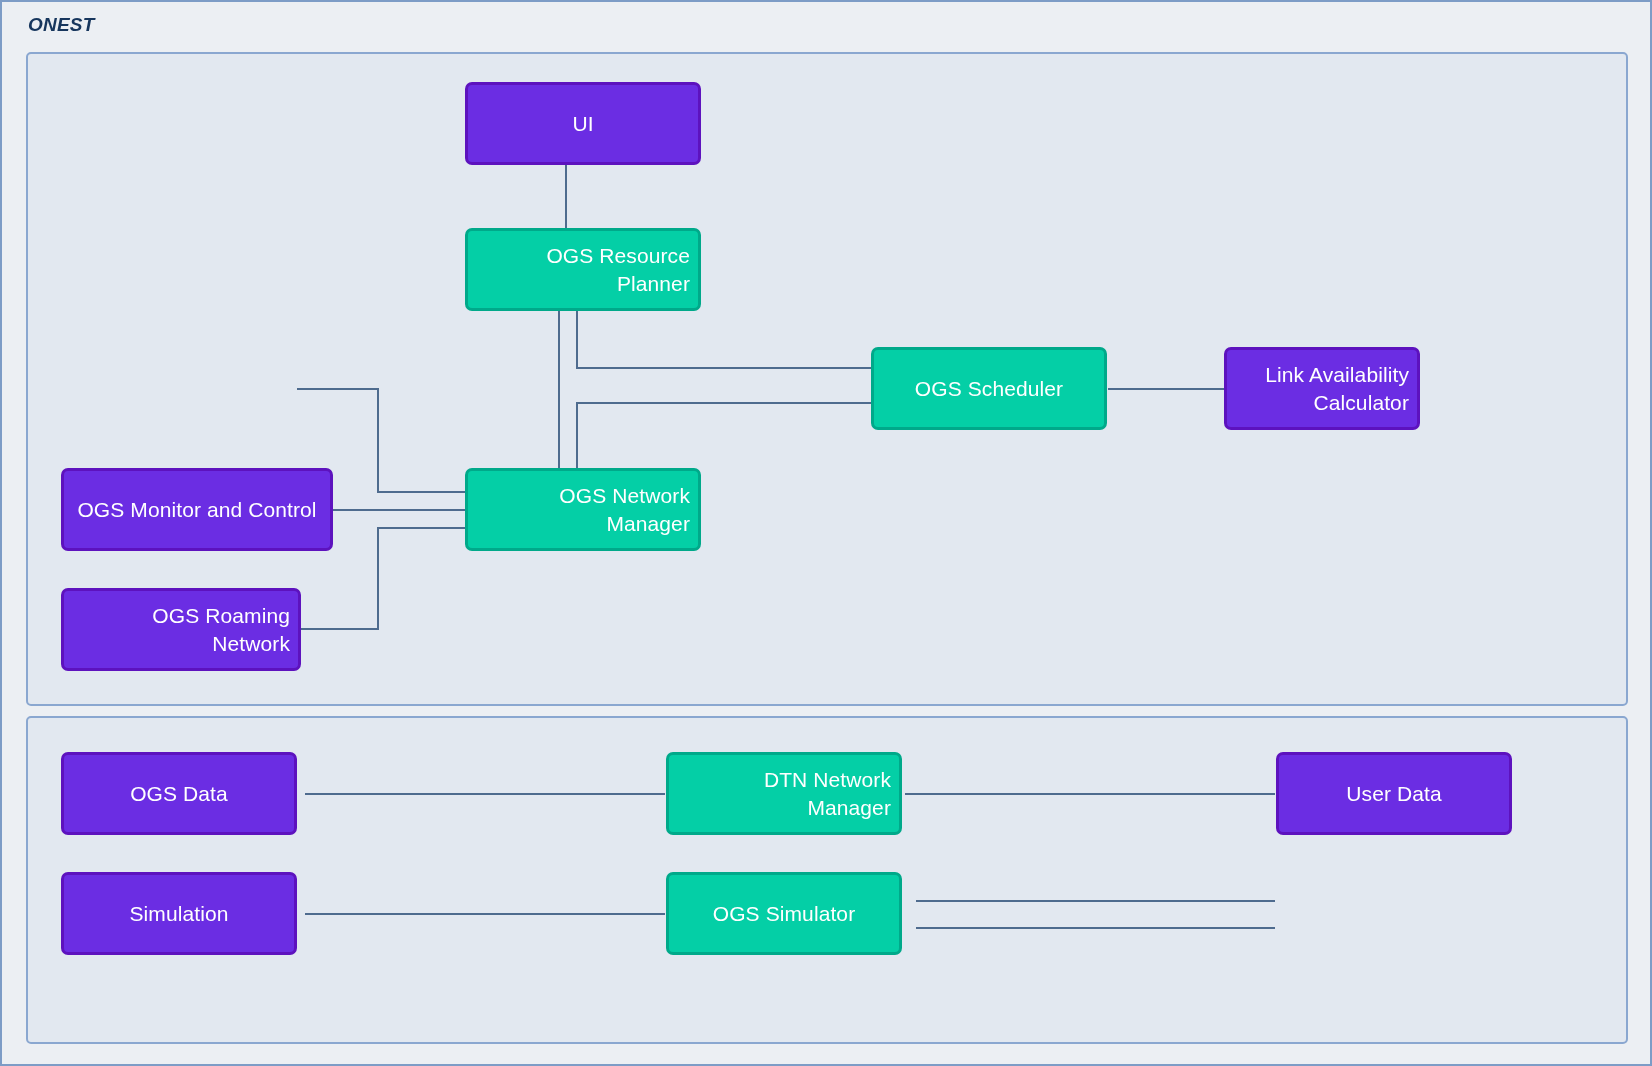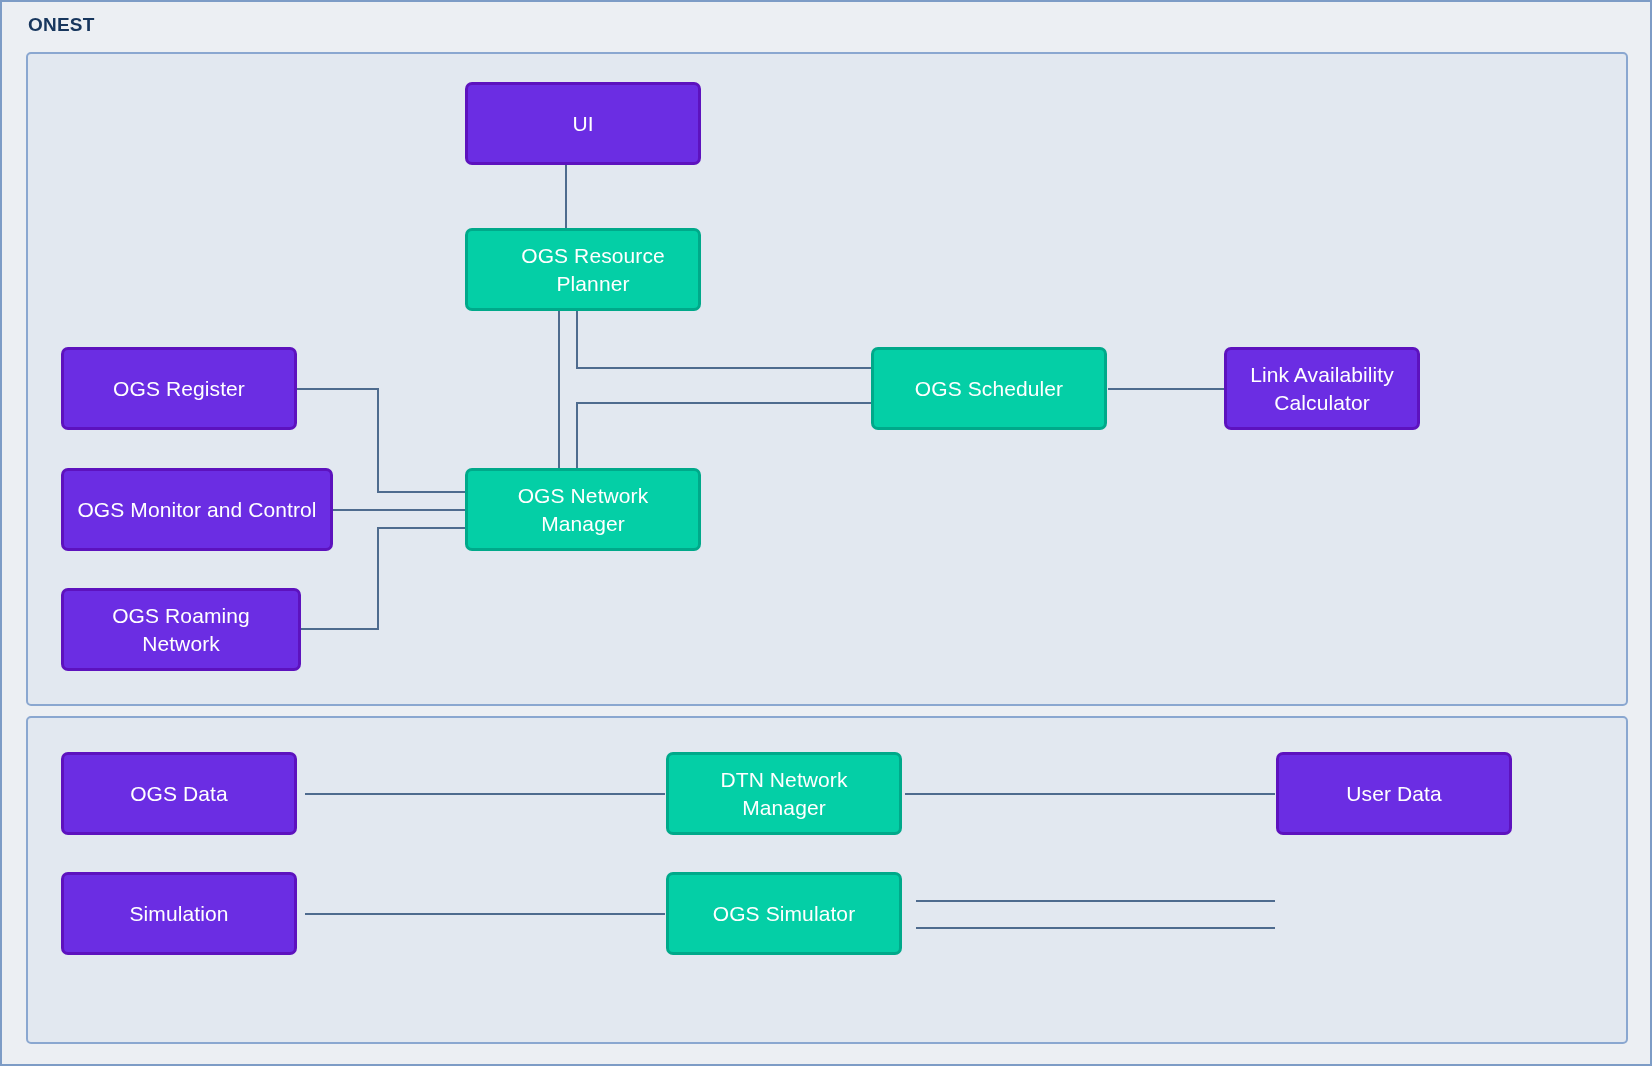--- a/index.html
+++ b/index.html
@@ -18,39 +18,40 @@
     overflow: hidden;
   }
   #title {
     position: absolute;
     left: 26px;
     top: 12px;
     font-size: 19px;
     font-weight: 700;
     color: #17365D;
     letter-spacing: 0.2px;
+    font-style: italic;
   }
   .panel {
     position: absolute;
     background: #E2E8F0;
     border: 2px solid #8AA7D0;
     border-radius: 5px;
     box-sizing: border-box;
   }
   #panel-top    { left: 24px;  top: 50px;  width: 1602px; height: 654px; }
   #panel-bottom { left: 24px;  top: 714px; width: 1602px; height: 328px; }
 
   .node {
     position: absolute;
     box-sizing: border-box;
     border-radius: 7px;
     display: flex;
     align-items: center;
     justify-content: center;
-    text-align: center;
+    text-align: right;
     color: #ffffff;
     font-size: 21px;
     line-height: 1.32;
     letter-spacing: 0.1px;
     padding: 4px 8px;
     z-index: 4;
   }
   .node.purple {
     background: #6B2DE3;
     border: 3px solid #5D12BE;
@@ -101,23 +102,20 @@
   <div class="conn h" style="left:375px; top:525px; width:88px;"></div>
 
   <div class="node purple" style="left:463px; top:80px; width:236px; height:83px;">
     <span class="lbl">UI</span>
   </div>
 
   <div class="node teal" style="left:463px; top:226px; width:236px; height:83px;padding-left:28px;">
     <span class="lbl">OGS Resource Planner</span>
   </div>
 
-  <div class="node purple" style="left:59px; top:345px; width:236px; height:83px;">
-    <span class="lbl">OGS Register</span>
-  </div>
 
   <div class="node purple" style="left:59px; top:466px; width:272px; height:83px;">
     <span class="lbl">OGS Monitor and Control</span>
   </div>
 
   <div class="node purple" style="left:59px; top:586px; width:240px; height:83px;">
     <span class="lbl">OGS Roaming Network</span>
   </div>
 
   <div class="node teal" style="left:463px; top:466px; width:236px; height:83px;">

